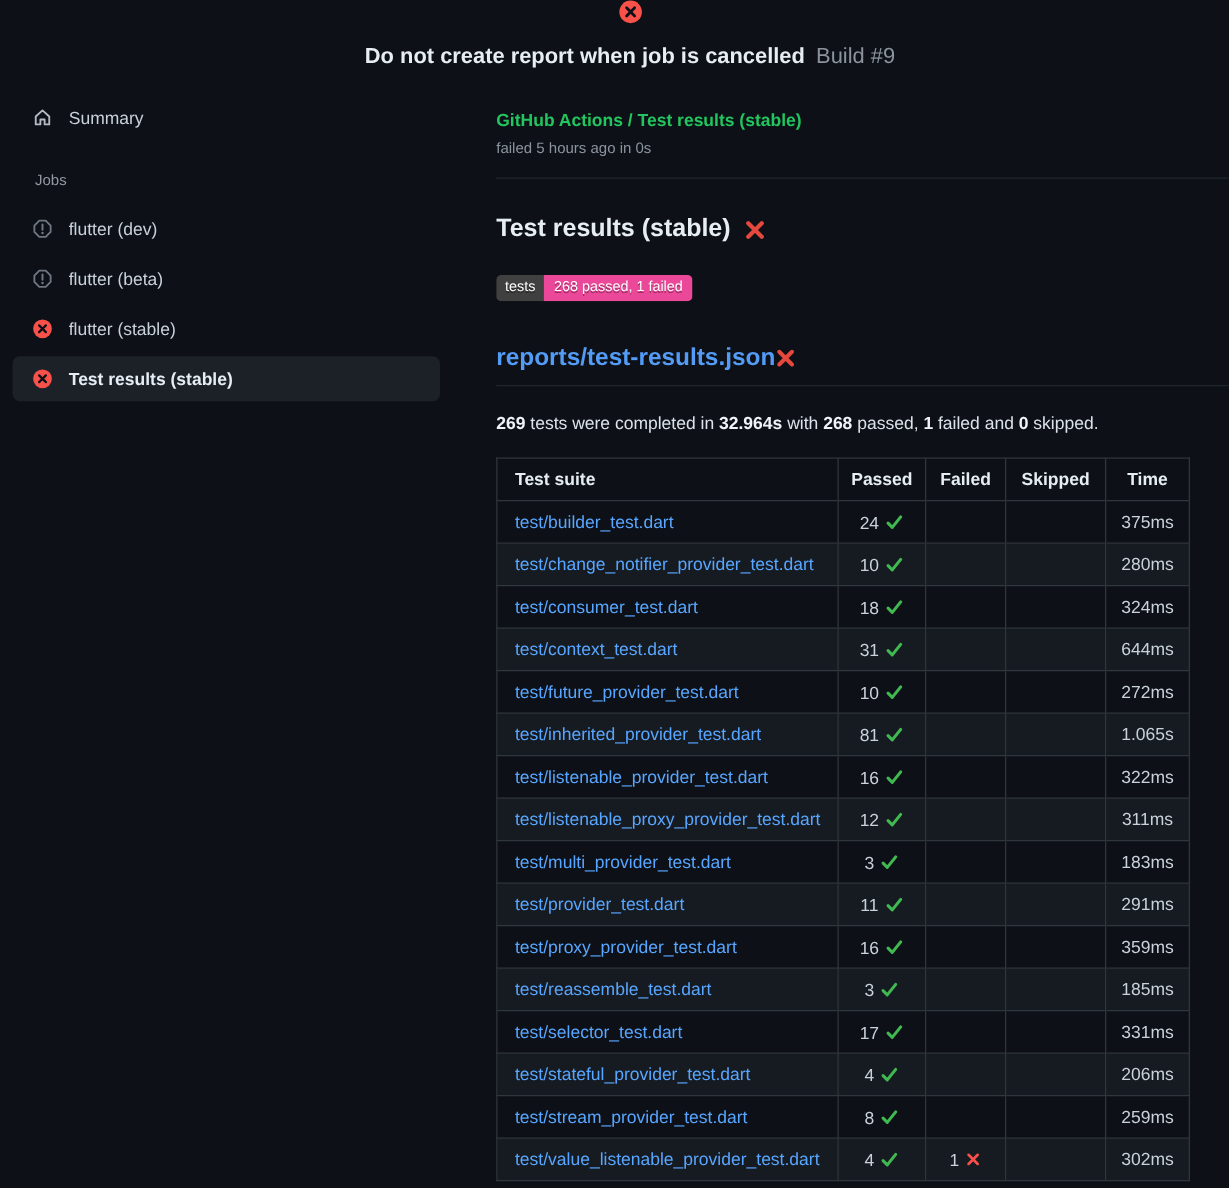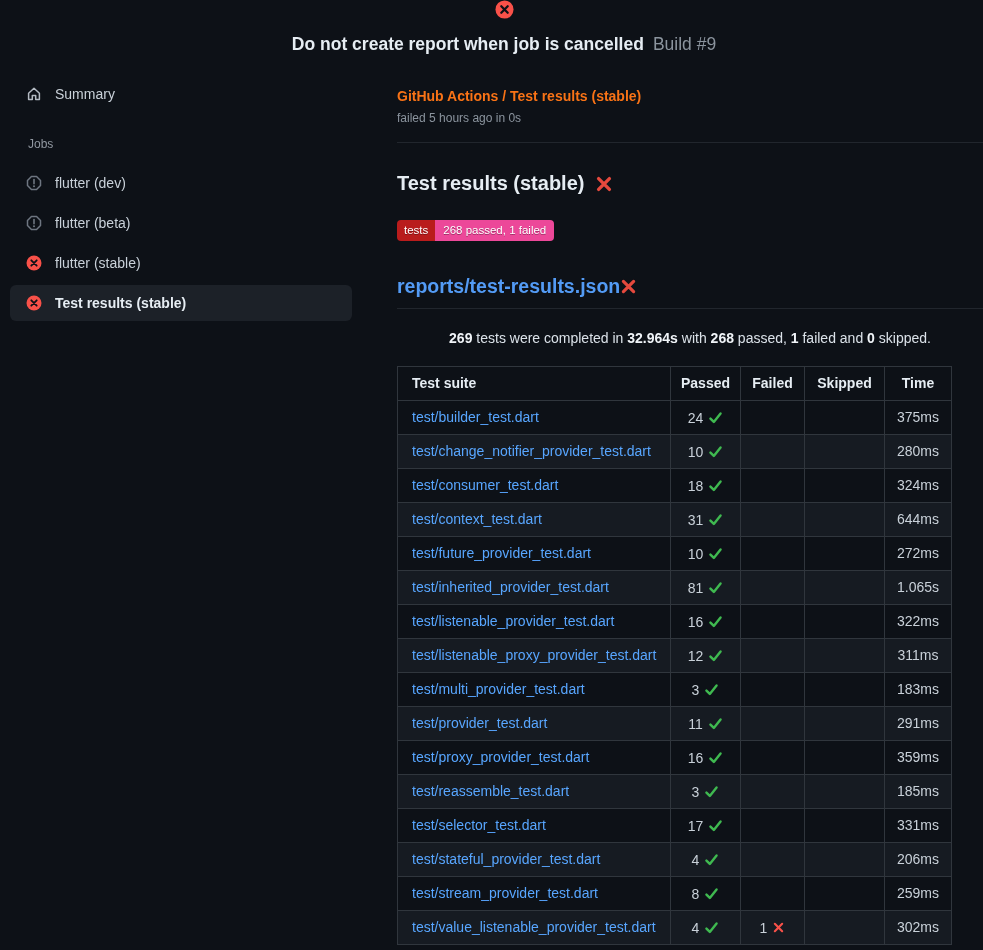--- a/index.html
+++ b/index.html
@@ -25,21 +25,21 @@
     box-sizing:border-box;border-radius:6px;cursor:pointer;}
   .side-item.summary-item{height:28px;}
   .side-item.selected{background:#1c2128;}
   .side-label{font-size:14px;color:#c9d1d9;white-space:nowrap;}
   .side-item.selected .side-label{font-weight:600;color:#e6edf3;}
   .jobs-heading{font-size:12px;color:#9198a1;margin:29px 0 14px 18px;}
   .job-item{margin-bottom:4px;}
 
   
   .main{flex:1;min-width:0;padding-top:32px;}
-  .breadcrumb{font-size:14px;font-weight:700;color:#f97316;}
+  .breadcrumb{font-size:14px;font-weight:700;color:#22c55e;}
   .status-line{font-size:12px;color:#8b949e;margin-top:7px;}
   .rule{height:1px;background:#21262d;margin-top:17px;}
   .check-title{display:flex;align-items:center;gap:11px;font-size:20px;font-weight:700;margin-top:29px;color:#e6edf3;}
   .badge{display:inline-flex;border-radius:4px;overflow:hidden;font-size:11.5px;line-height:1;
     color:#ffffff;margin-top:25px;text-shadow:0 1px 0 rgba(0,0,0,0.35);cursor:default;}
   .badge-label{padding:5px 7px 4px;}
   .badge-value{padding:5px 8px 4px;}
   .report-heading{display:flex;align-items:center;font-size:19.5px;font-weight:700;
     margin-top:34px;padding-bottom:10px;border-bottom:1px solid #21262d;}
   .report-link{color:#539bf5;cursor:pointer;text-decoration:none;}
@@ -137,34 +137,34 @@
     <h2 class="check-title" style="margin:29px 0 0 0;">
       <span>Test results (stable)</span>
       <span>
         <svg width="18" height="18" viewBox="0 0 16 16">
           <path d="M3.2 3.2 L12.8 12.8 M12.8 3.2 L3.2 12.8" stroke="#e5493d" stroke-width="3" stroke-linecap="round"></path>
         </svg>
       </span>
     </h2>
 
     <div class="badge">
-      <span class="badge-label" style="background:#b91c1c">tests</span>
+      <span class="badge-label" style="background:#404040">tests</span>
       <span class="badge-value" style="background:#ec4899">268 passed, 1 failed</span>
     </div>
 
     <h3 class="report-heading" style="margin:34px 0 0 0;">
       <a class="report-link">reports/test-results.json</a>
       <span>
         <svg width="17" height="17" viewBox="0 0 16 16">
           <path d="M3.2 3.2 L12.8 12.8 M12.8 3.2 L3.2 12.8" stroke="#e5493d" stroke-width="3" stroke-linecap="round"></path>
         </svg>
       </span>
     </h3>
 
-    <p class="summary-line" style="margin:21px 0 0 0;text-align:center;"><strong>269</strong><span> tests were completed in </span><strong>32.964s</strong><span> with </span><strong>268</strong><span> passed, </span><strong>1</strong><span> failed and </span><strong>0</strong><span> skipped.</span></p>
+    <p class="summary-line" style="margin:21px 0 0 0;"><strong>269</strong><span> tests were completed in </span><strong>32.964s</strong><span> with </span><strong>268</strong><span> passed, </span><strong>1</strong><span> failed and </span><strong>0</strong><span> skipped.</span></p>
 
     <table class="results">
       <colgroup>
         <col style="width:273px">
           <col style="width:70px">
           <col style="width:64px">
           <col style="width:80px">
           <col style="width:67px">
       </colgroup>
       <thead>

